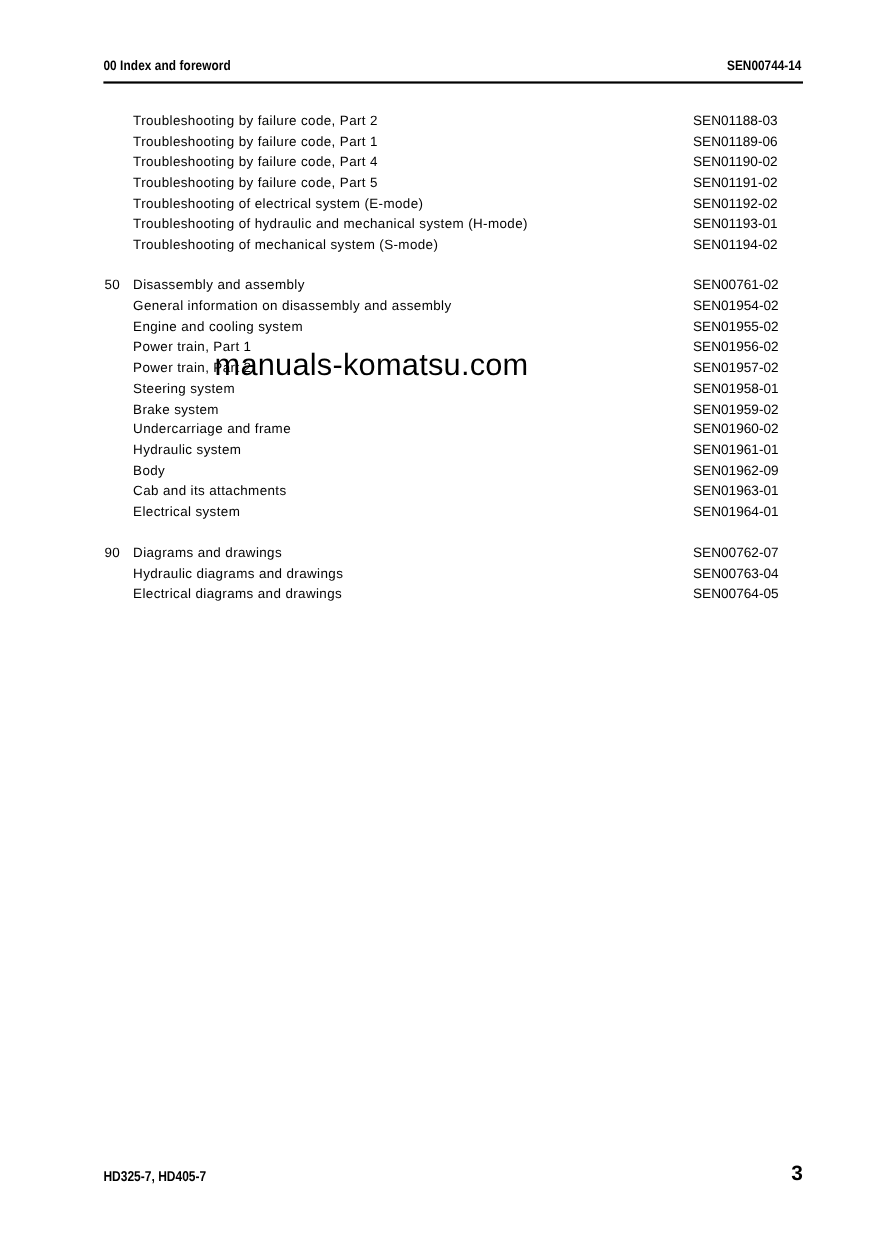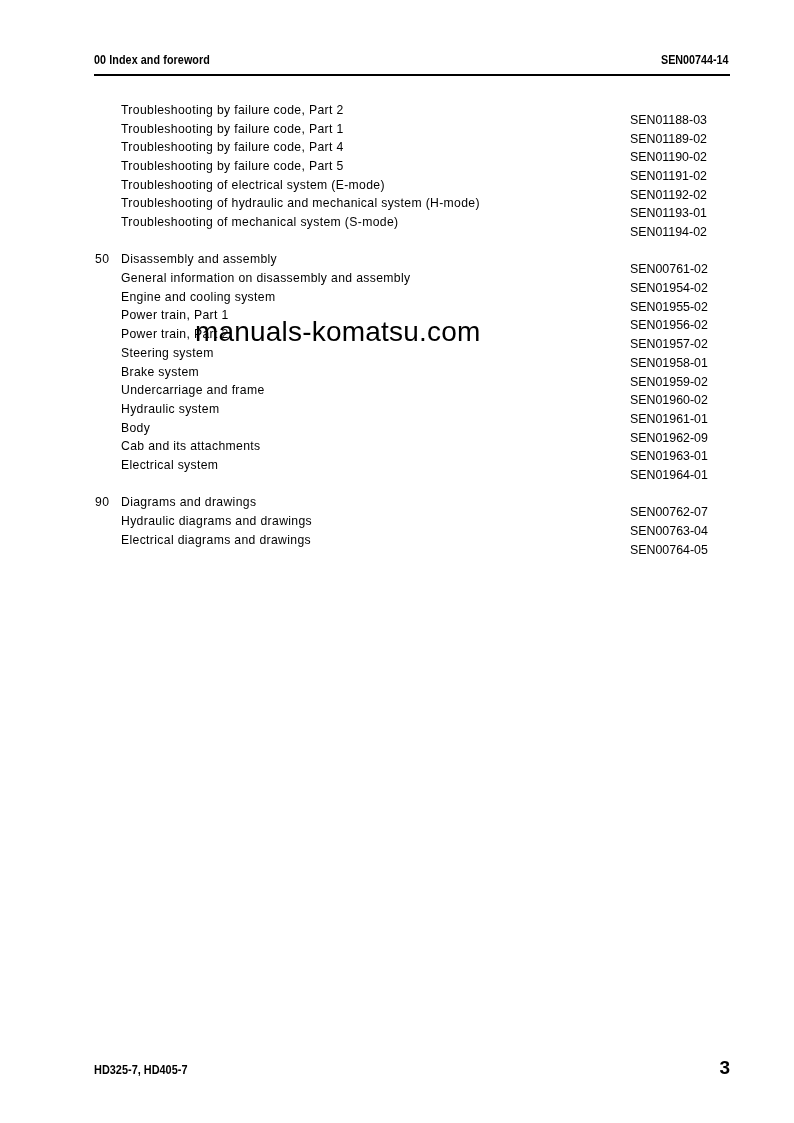--- a/index.html
+++ b/index.html
@@ -4,41 +4,41 @@
 <style>
   html, body { margin: 0; padding: 0; background: #ffffff; }
   body { width: 794px; height: 1123px; position: relative; overflow: hidden; font-family: "Liberation Sans", sans-serif; color: #000; }
   .hdr-left { position: absolute; left: 94px; top: 53px; font-size: 12.5px; font-weight: bold; transform: scaleX(0.86); transform-origin: left top; letter-spacing: 0.1px; }
   .hdr-right { position: absolute; right: 65px; top: 53px; font-size: 12.5px; font-weight: bold; transform: scaleX(0.86); transform-origin: right top; }
   .hdr-rule { position: absolute; left: 94px; top: 74px; width: 636px; height: 2px; background: #000; }
   .toc { position: absolute; left: 0; top: 101px; width: 794px; }
   .row { position: relative; height: 18.7px; font-size: 12.2px; line-height: 18.7px; letter-spacing: 0.35px; }
   .row .num { position: absolute; left: 95px; width: 20px; }
   .row .title { position: absolute; left: 121px; white-space: nowrap; }
-  .row .code { position: absolute; left: 630px; letter-spacing: 0; font-size: 12.4px; margin-top: 10px; }
+  .row .code { position: absolute; left: 630px; letter-spacing: 0; font-size: 12.4px; }
   .gap { height: 18.6px; }
   .watermark { position: absolute; left: 195px; top: 316px; font-size: 28px; font-family: Liberation Sans, sans-serif; color: #000; letter-spacing: 0.2px; }
   .ftr-left { position: absolute; left: 94px; top: 1062px; font-size: 13px; font-weight: bold; transform: scaleX(0.84); transform-origin: left top; }
   .ftr-right { position: absolute; right: 64px; top: 1057px; font-size: 19px; font-weight: bold; }
 </style>
 </head>
 <body>
 
 <div class="hdr-left">00 Index and foreword</div>
 <div class="hdr-right">SEN00744-14</div>
 <div class="hdr-rule"></div>
 
 <div class="toc">
   <div class="row">
       <span class="title">Troubleshooting by failure code, Part 2</span>
       <span class="code">SEN01188-03</span>
     </div>
   <div class="row">
       <span class="title">Troubleshooting by failure code, Part 1</span>
-      <span class="code">SEN01189-02</span>
+      <span class="code">SEN01189-06</span>
     </div>
   <div class="row">
       <span class="title">Troubleshooting by failure code, Part 4</span>
       <span class="code">SEN01190-02</span>
     </div>
   <div class="row">
       <span class="title">Troubleshooting by failure code, Part 5</span>
       <span class="code">SEN01191-02</span>
     </div>
   <div class="row">

